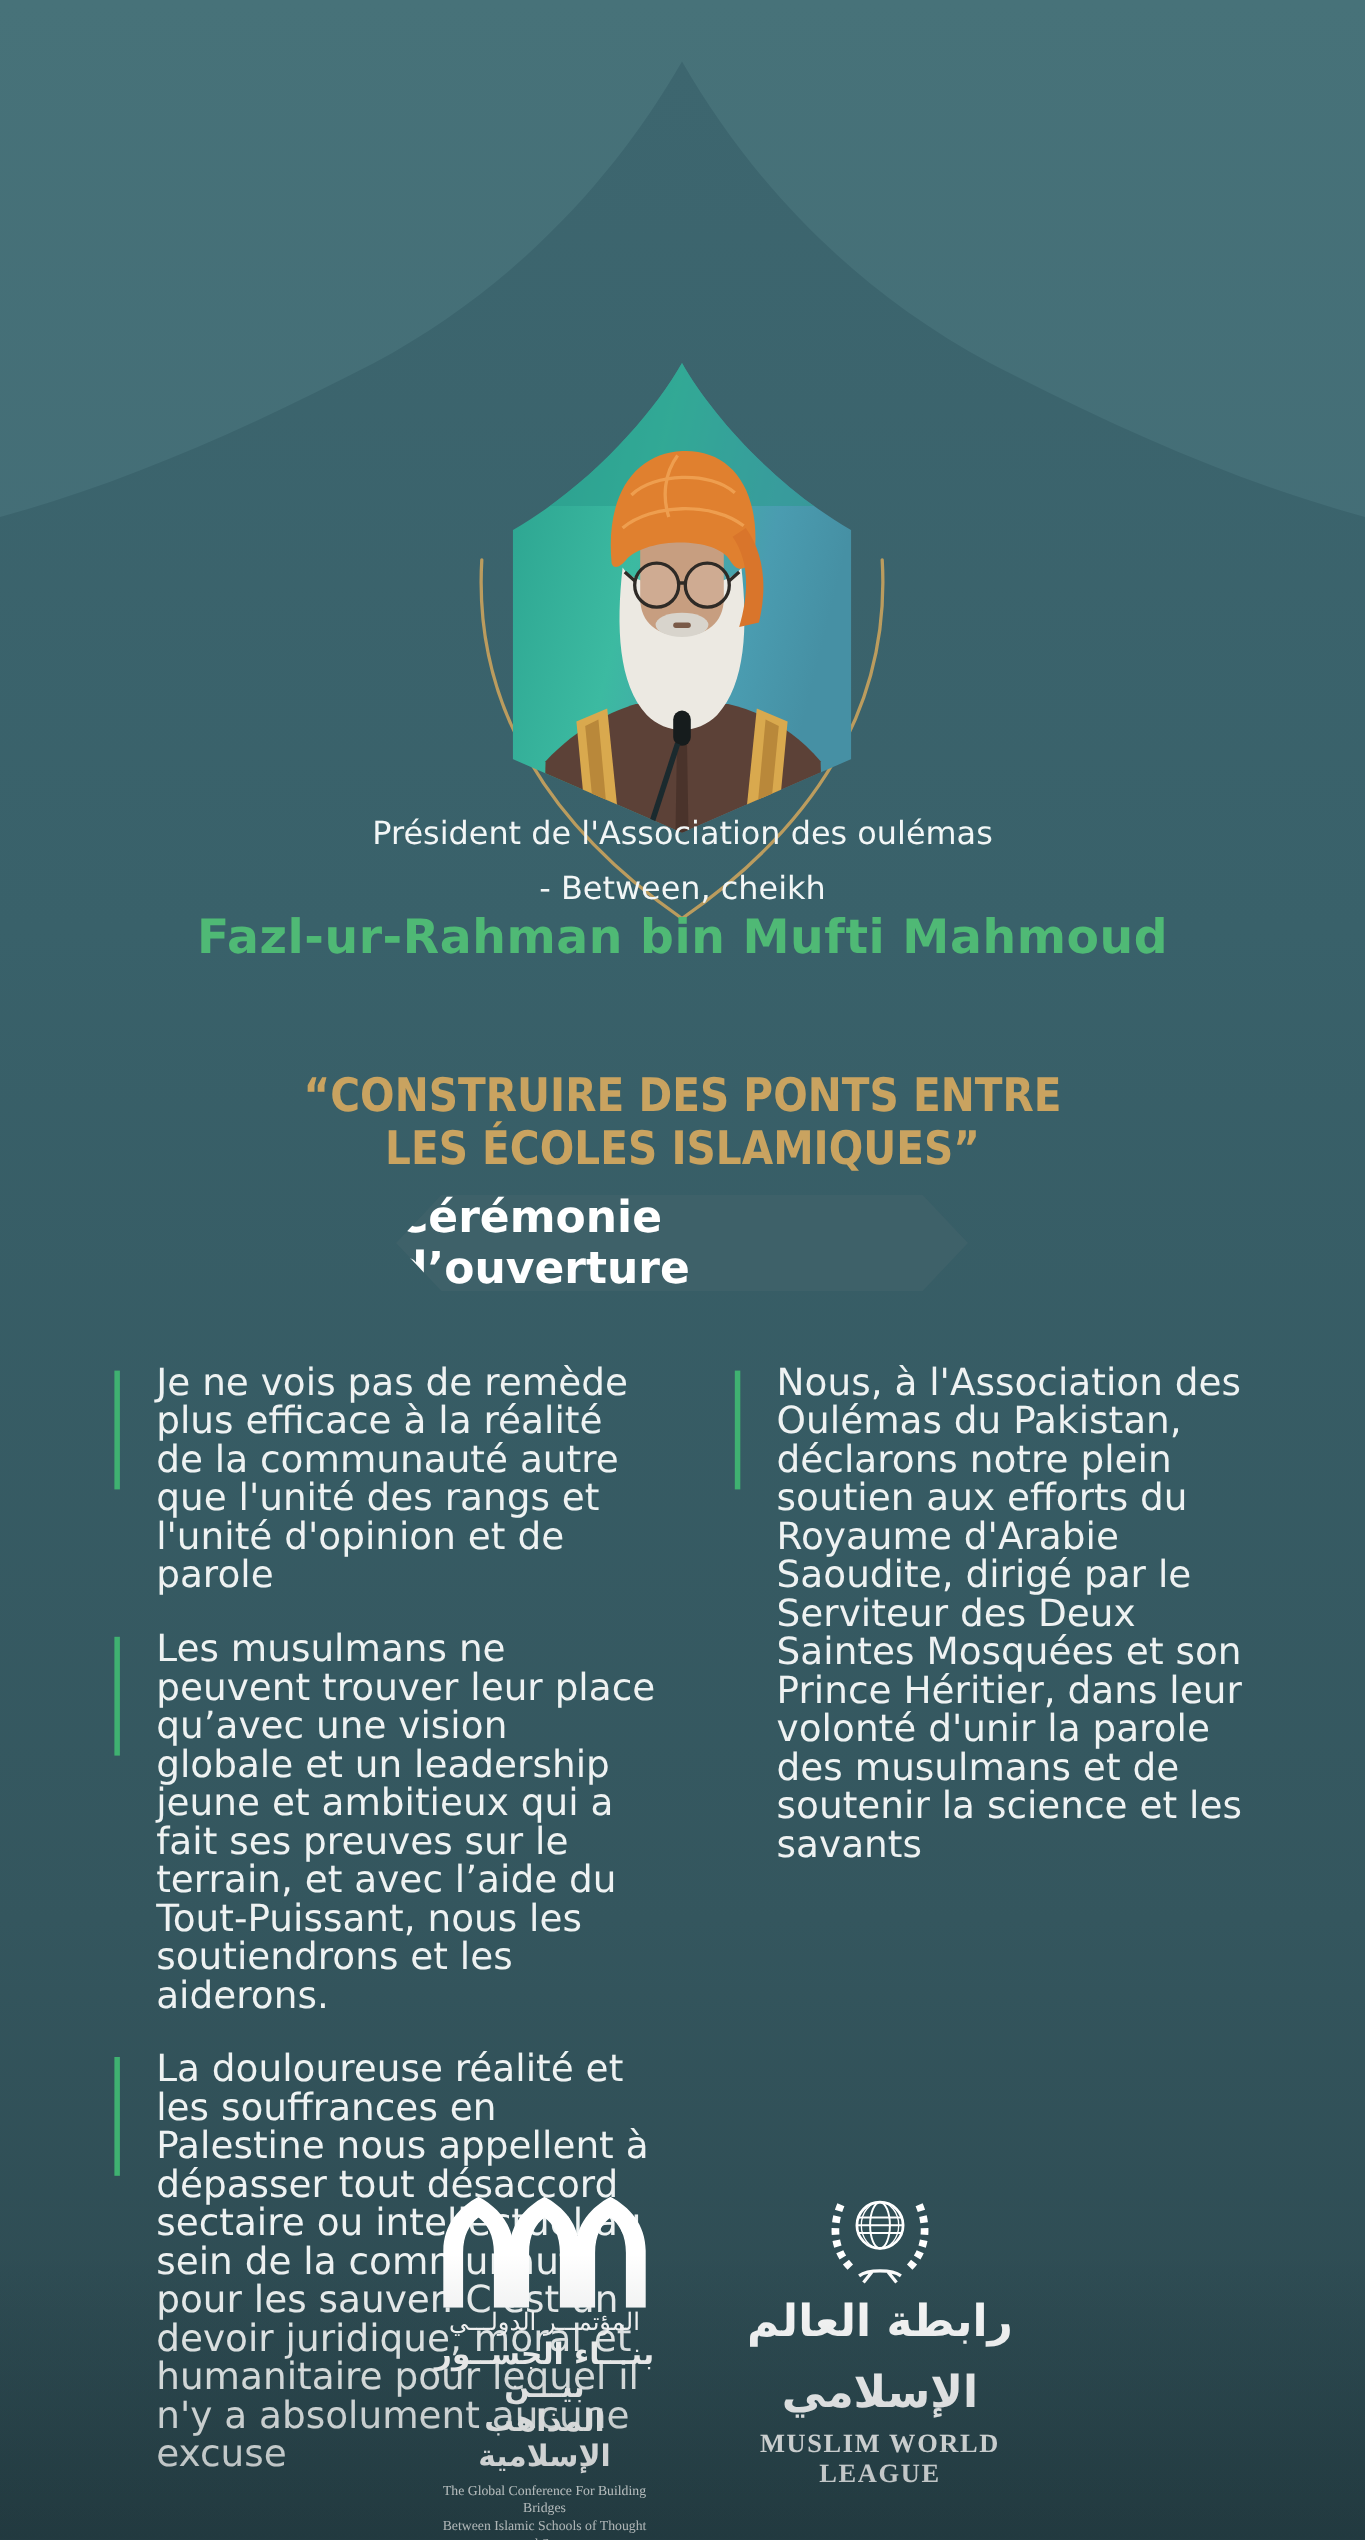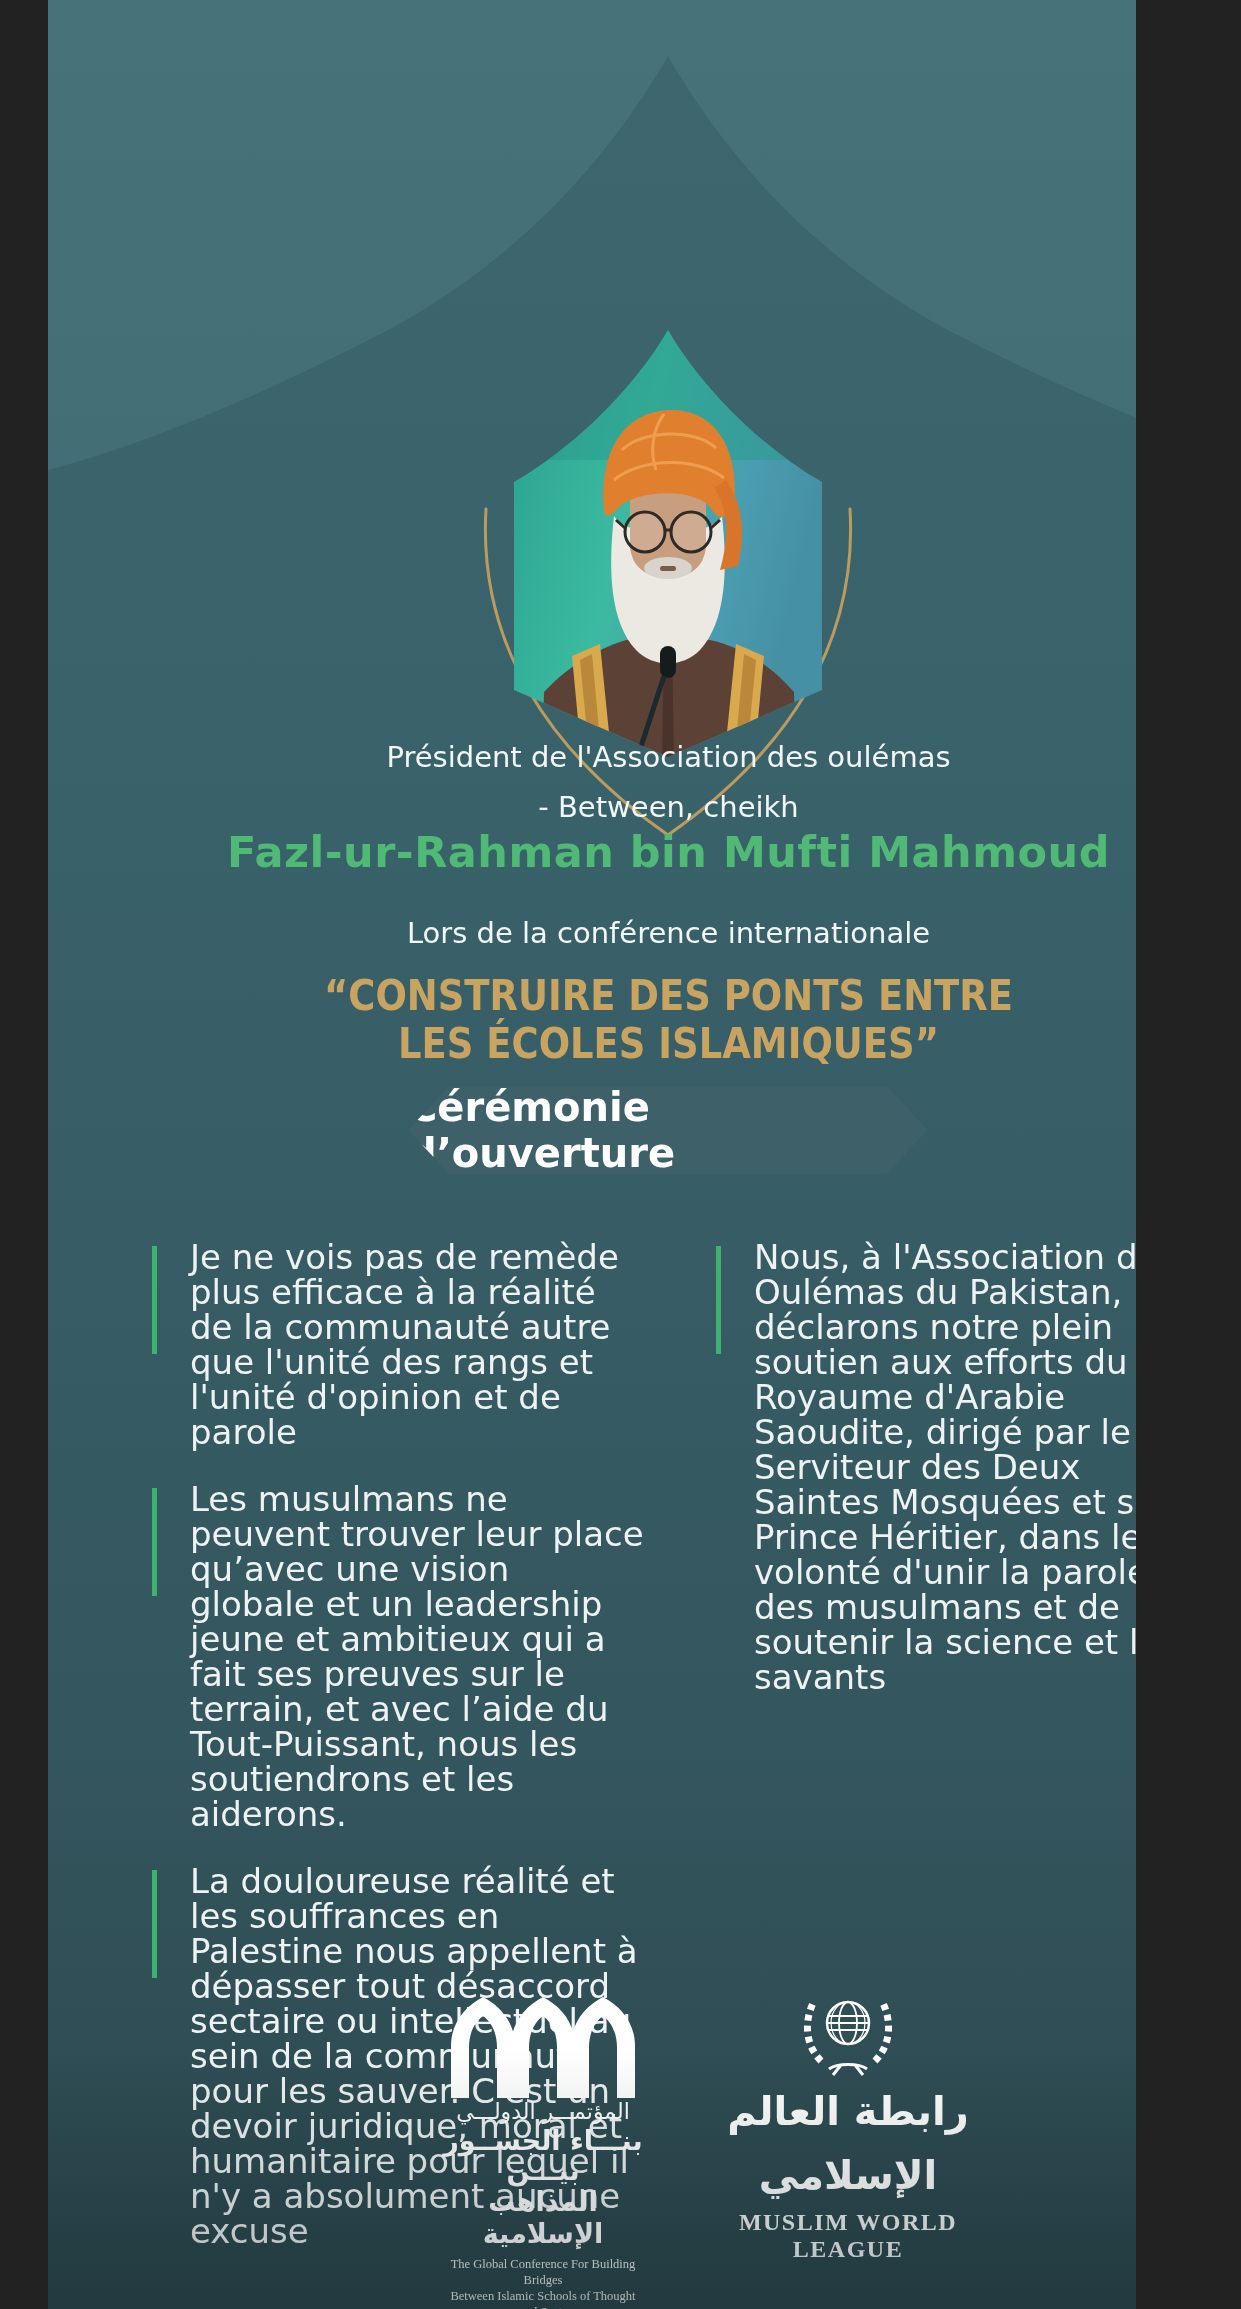--- a/index.html
+++ b/index.html
@@ -1,19 +1,19 @@
 <!DOCTYPE html>
 <html><head>
 <meta charset="utf-8">
 <style>
   html,body{margin:0;padding:0;background:#222;}
   .page{
-    position:relative;width:1088px;height:2309px;overflow:hidden;
+    position:relative;width:1241px;height:2309px;overflow:hidden;
     background:linear-gradient(180deg,#477279 0%,#436d76 25%,#3f6871 60%,#3e6770 100%);
-    font-family:"DejaVu Sans",sans-serif;color:#eef3f3;margin-left:48px;
+    font-family:"DejaVu Sans",sans-serif;color:#eef3f3;
   }
   .page svg{display:block;}
   .bg-dome{position:absolute;left:0;top:0;width:1241px;height:2309px;}
   .portrait{position:absolute;left:466px;top:330px;width:308px;height:432px;}
   .gold-swoosh{position:absolute;left:430px;top:505px;width:380px;height:340px;}
   .centered{position:absolute;left:0;width:1241px;text-align:center;}
   .role-line{font-size:29px;line-height:40px;color:#f2f6f6;}
   .speaker-name{font-size:43px;font-weight:bold;color:#4fb975;letter-spacing:0.5px;}
   .event-intro{font-size:29px;color:#f2f6f6;}
   .conf-title{font-size:42px;line-height:48px;font-weight:bold;color:#c9a360;
@@ -113,21 +113,20 @@
       </g>
 
       <rect x="146" y="316" width="16" height="32" rx="8" fill="#161c1d"></rect>
       <path d="M150,346 L122,432" stroke="#1b2a2e" stroke-width="5" fill="none"></path>
     </g>
   </svg>
 
   <div class="centered role-line" style="top:737px;">Président de l'Association des oulémas</div>
   <div class="centered role-line" style="top:787px;">- Between, cheikh</div>
   <div class="centered speaker-name" style="top:827px;">Fazl-ur-Rahman bin Mufti Mahmoud</div>
-  <div class="centered event-intro" style="top:916px;">Lors de la conférence internationale</div>
   <div class="centered conf-title" style="top:972px;">“CONSTRUIRE DES PONTS ENTRE</div>
   <div class="centered conf-title" style="top:1020px;">LES ÉCOLES ISLAMIQUES”</div>
 
   <div class="badge">
     <span>Cérémonie d’ouverture</span>
   </div>
 
   <div class="col col-left">
     <div class="quote">
       <span>Je ne vois pas de remède plus efficace à la réalité de la communauté autre que l'unité des rangs et l'unité d'opinion et de parole</span>

